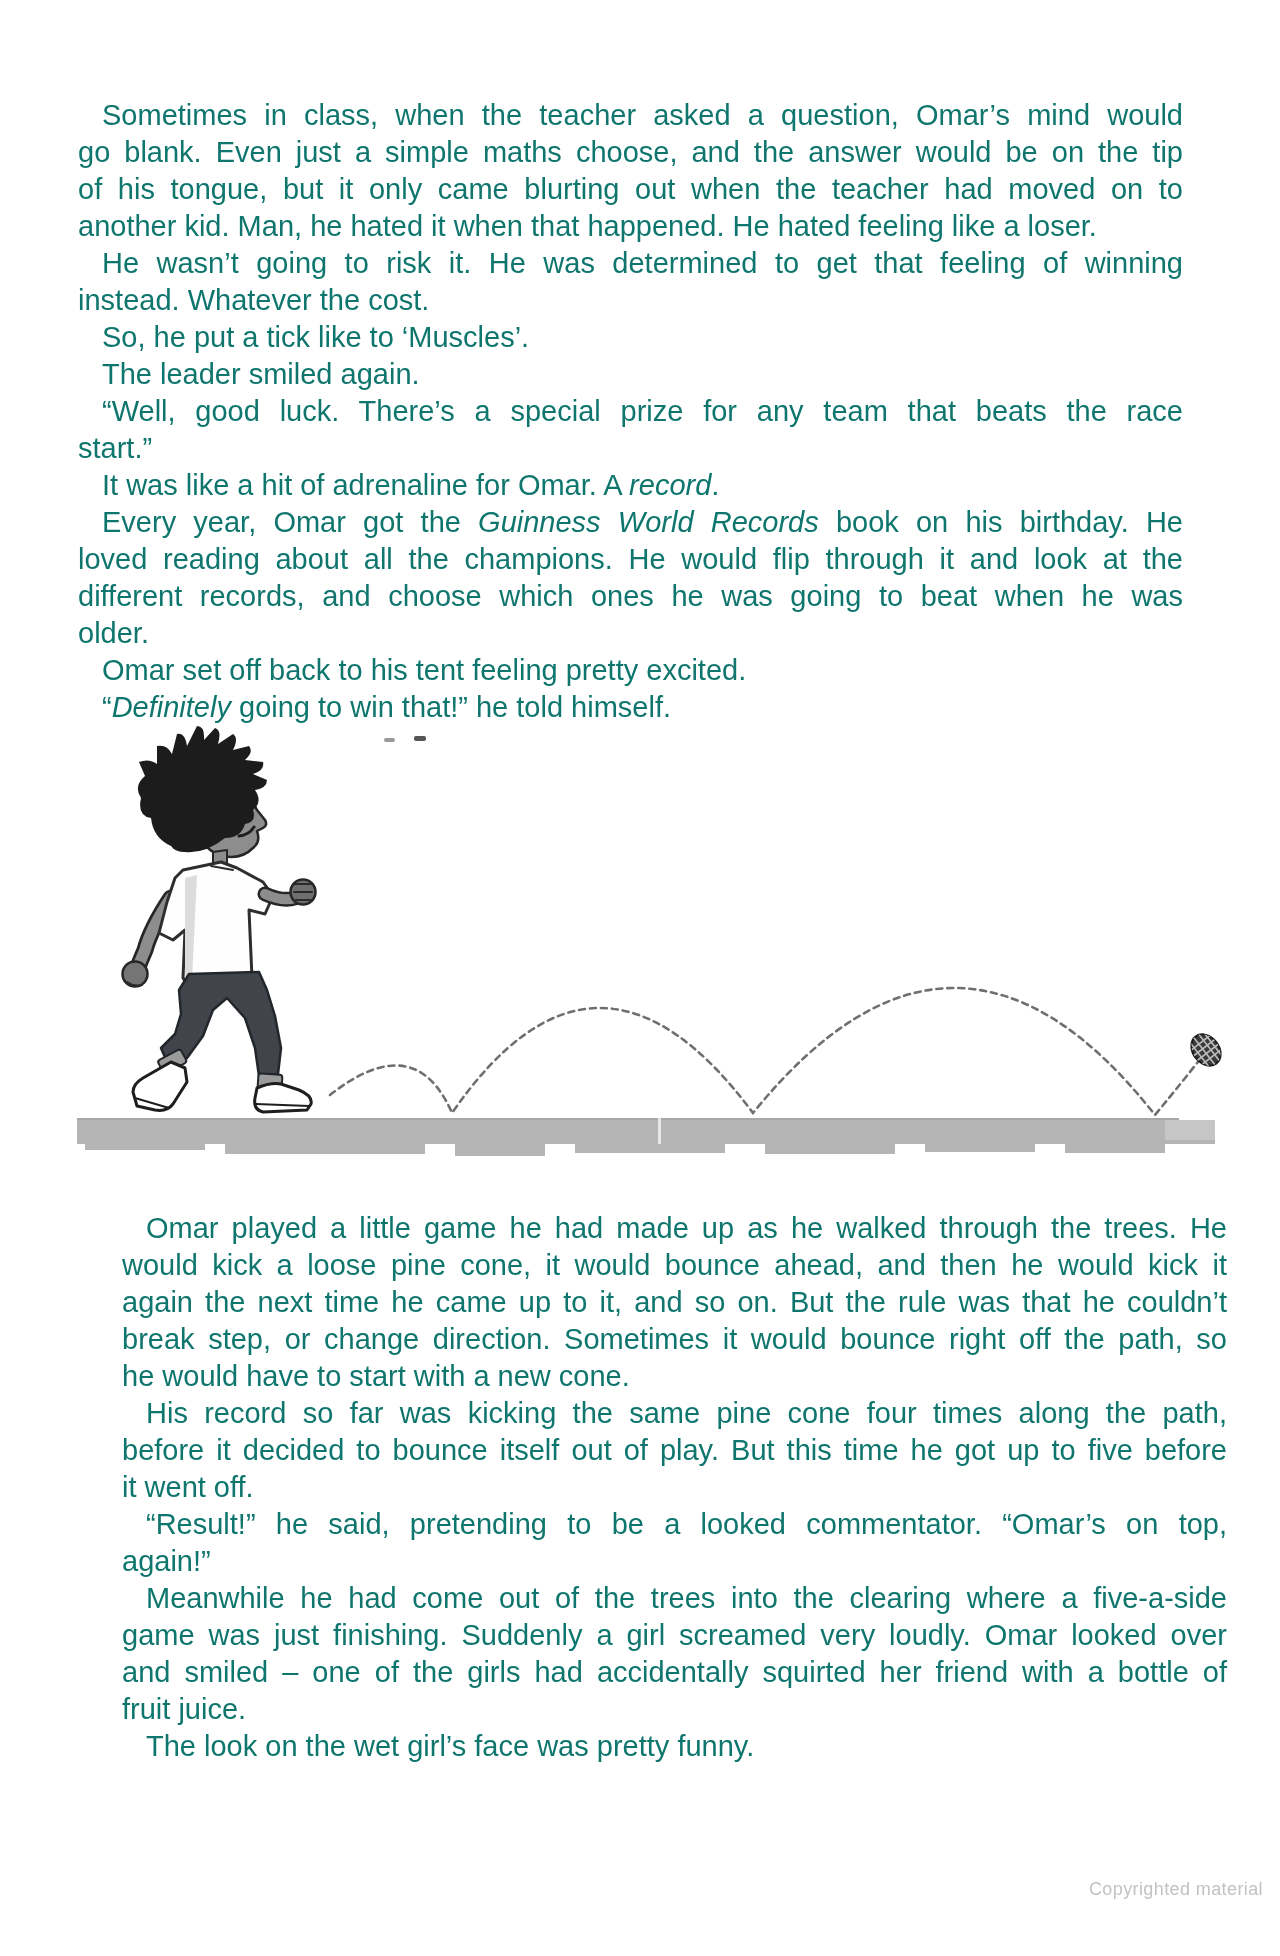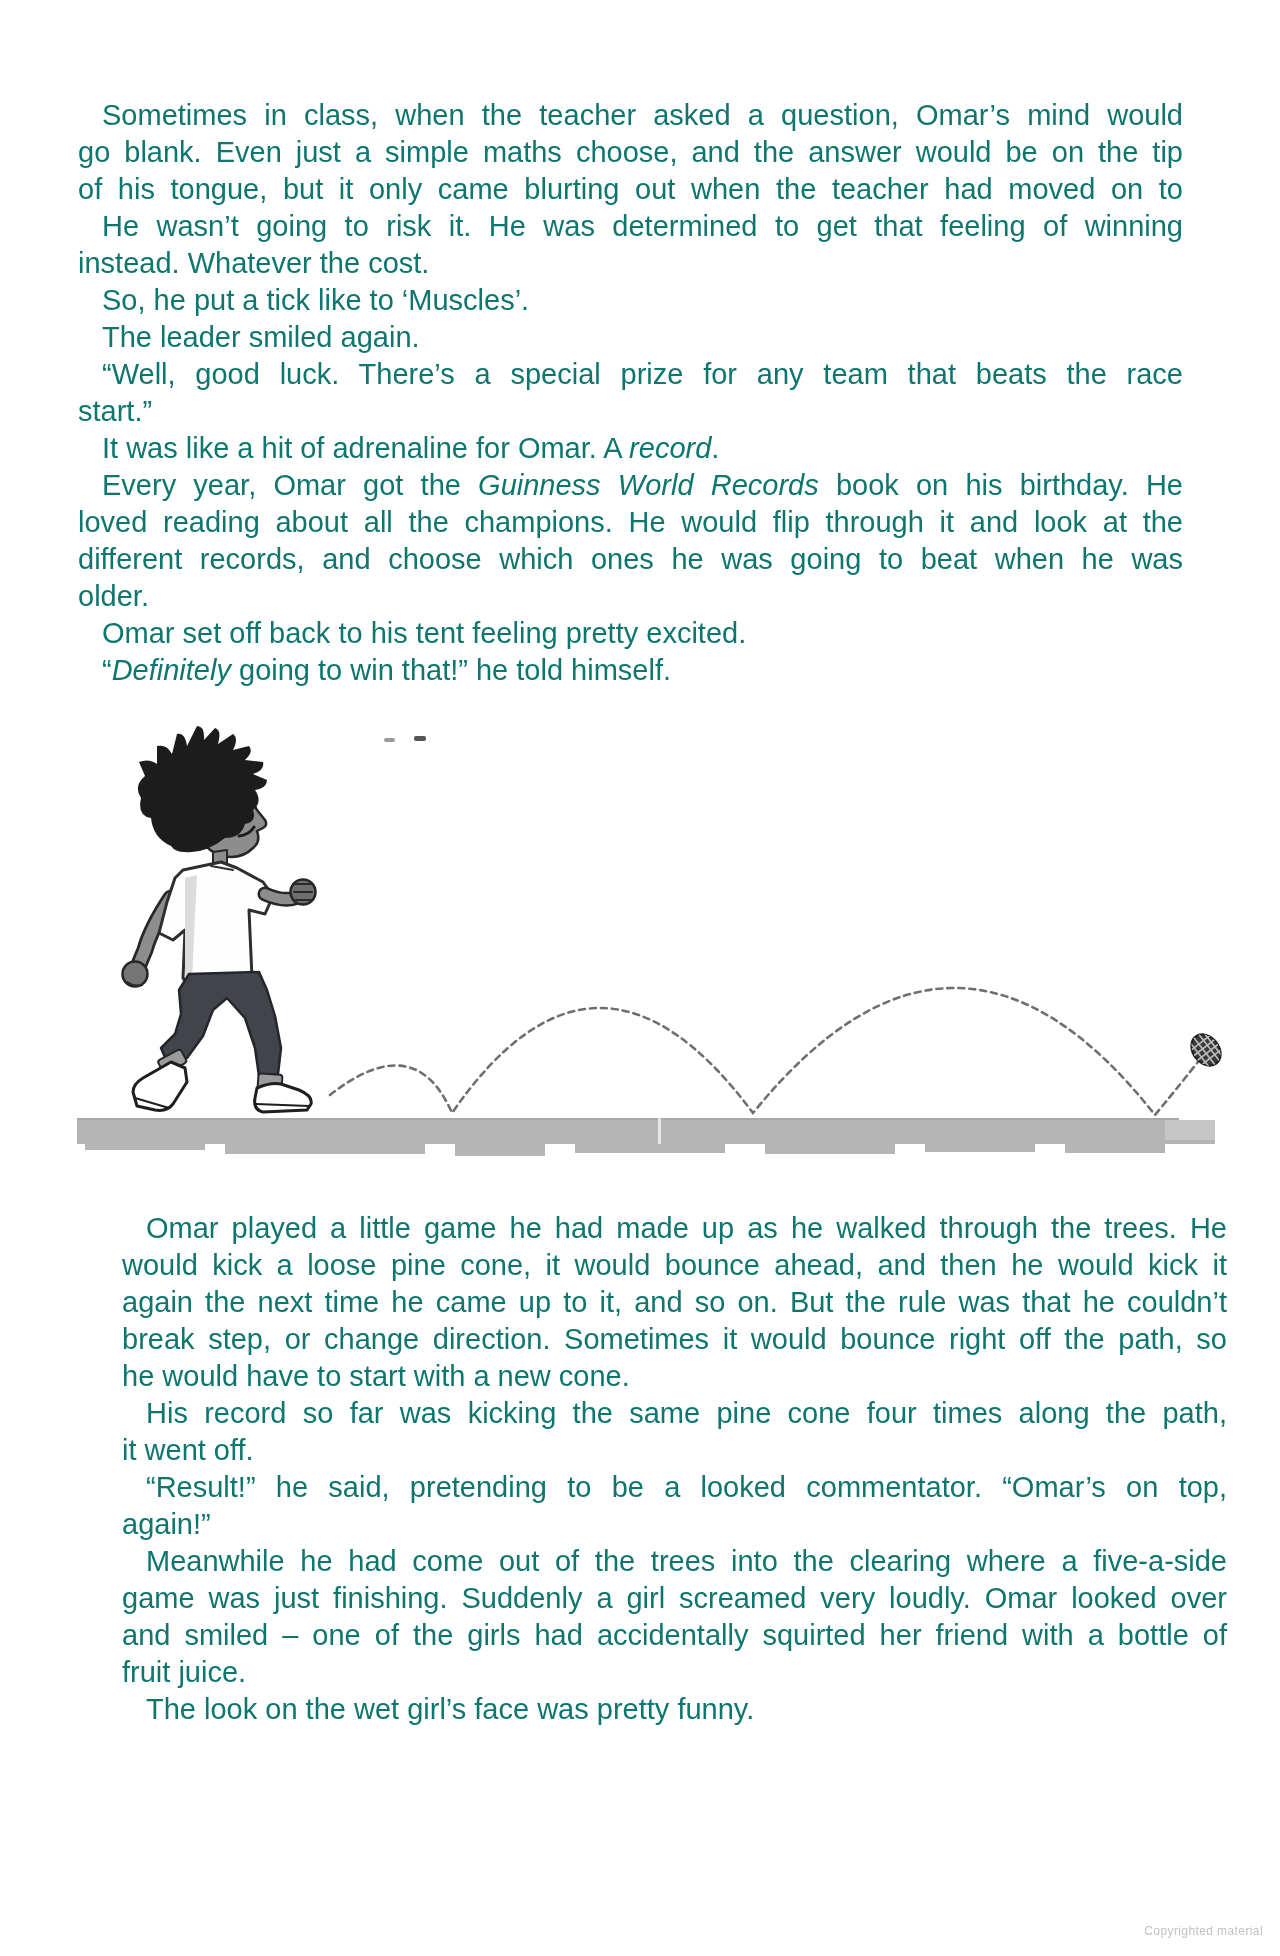--- a/index.html
+++ b/index.html
@@ -25,35 +25,36 @@
   .line.j { text-align:justify; text-align-last:justify; }
   .line.indent { padding-left:24px; }
   .line i { font-style:italic; }
   #illustration {
     position:absolute;
     left:75px; top:718px;
     width:1165px; height:465px;
   }
   #watermark {
     position:absolute;
-    top:1924px; right:17px;
-    font-size:12px;
+    top:1882px; right:17px;
+    font-size:18px;
     line-height:14px;
     color:#c2c2c2;
     letter-spacing:0.4px;
   }
 </style>
 </head>
 <body>
 
 <div class="text-block" id="text-top">
     <div class="para">
       <div class="line indent j">Sometimes in class, when the teacher asked a question, Omar’s mind would</div>
       <div class="line j">go blank. Even just a simple maths choose, and the answer would be on the tip</div>
       <div class="line j">of his tongue, but it only came blurting out when the teacher had moved on to</div>
+      <div class="line">another kid. Man, he hated it when that happened. He hated feeling like a loser.</div>
     </div>
     <div class="para">
       <div class="line indent j">He wasn’t going to risk it. He was determined to get that feeling of winning</div>
       <div class="line">instead. Whatever the cost.</div>
     </div>
     <div class="para">
       <div class="line indent">So, he put a tick like to ‘Muscles’.</div>
     </div>
     <div class="para">
       <div class="line indent">The leader smiled again.</div>
@@ -163,20 +164,21 @@
 <div class="text-block" id="text-bottom">
     <div class="para">
       <div class="line indent j">Omar played a little game he had made up as he walked through the trees. He</div>
       <div class="line j">would kick a loose pine cone, it would bounce ahead, and then he would kick it</div>
       <div class="line j">again the next time he came up to it, and so on. But the rule was that he couldn’t</div>
       <div class="line j">break step, or change direction. Sometimes it would bounce right off the path, so</div>
       <div class="line">he would have to start with a new cone.</div>
     </div>
     <div class="para">
       <div class="line indent j">His record so far was kicking the same pine cone four times along the path,</div>
+      <div class="line j">before it decided to bounce itself out of play. But this time he got up to five before</div>
       <div class="line">it went off.</div>
     </div>
     <div class="para">
       <div class="line indent j">“Result!” he said, pretending to be a looked commentator. “Omar’s on top,</div>
       <div class="line">again!”</div>
     </div>
     <div class="para">
       <div class="line indent j">Meanwhile he had come out of the trees into the clearing where a five-a-side</div>
       <div class="line j">game was just finishing. Suddenly a girl screamed very loudly. Omar looked over</div>
       <div class="line j">and smiled – one of the girls had accidentally squirted her friend with a bottle of</div>

